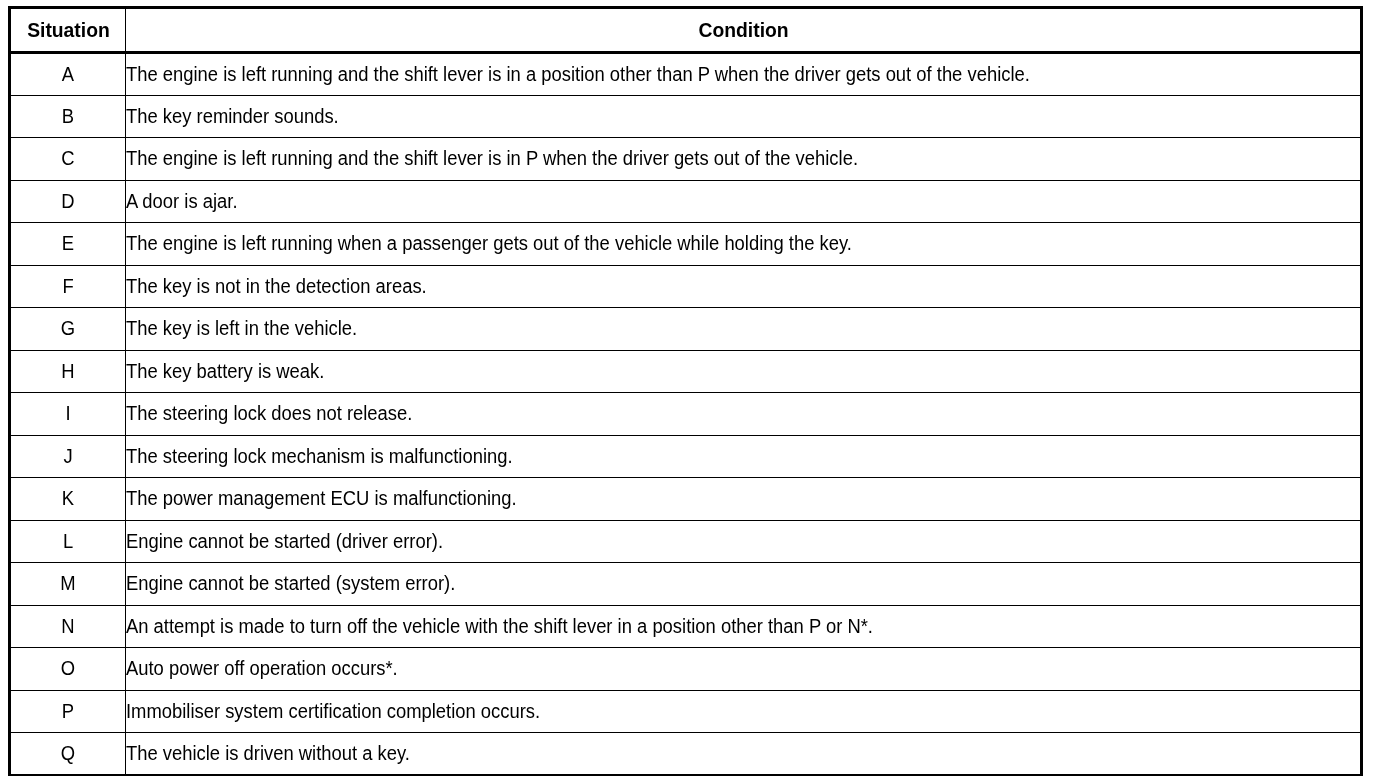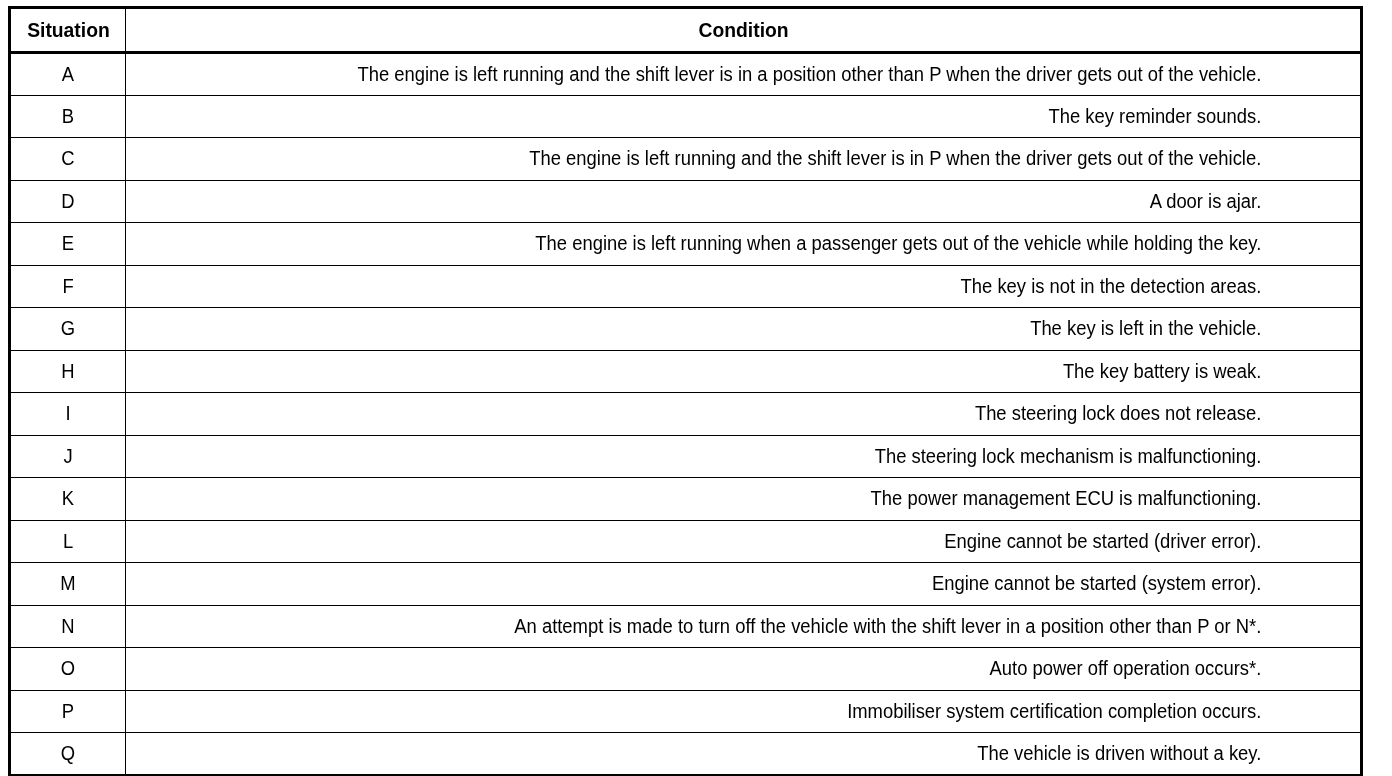--- a/index.html
+++ b/index.html
@@ -69,21 +69,21 @@
   td.cell-situation {
     text-align: center;
     font-size: 20px;
   }
   td.cell-situation .sit-inner {
     display: block;
     transform: scaleX(0.92);
   }
 
   td.cell-condition {
-    text-align: right;
+    text-align: left;
     font-size: 20px;
     padding-left: 7px;
   }
   td.cell-condition .cond-inner {
     display: block;
     white-space: nowrap;
     transform: scaleX(0.92);
     transform-origin: left center;
   }
 </style>

